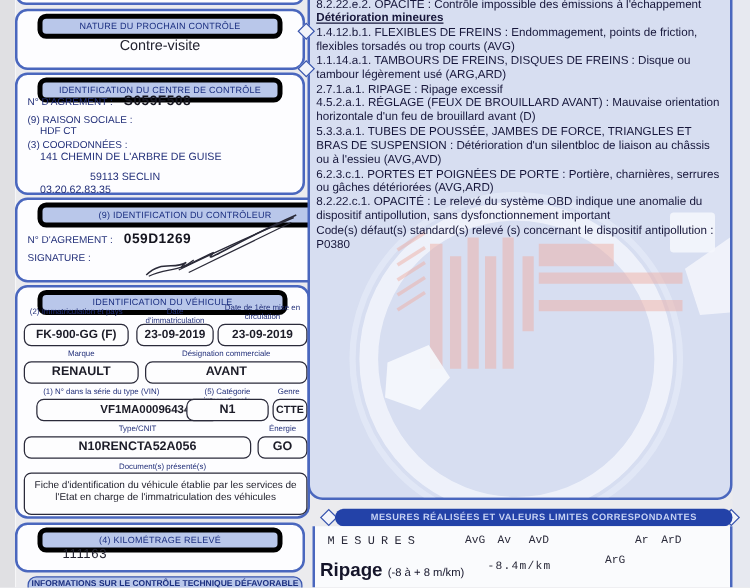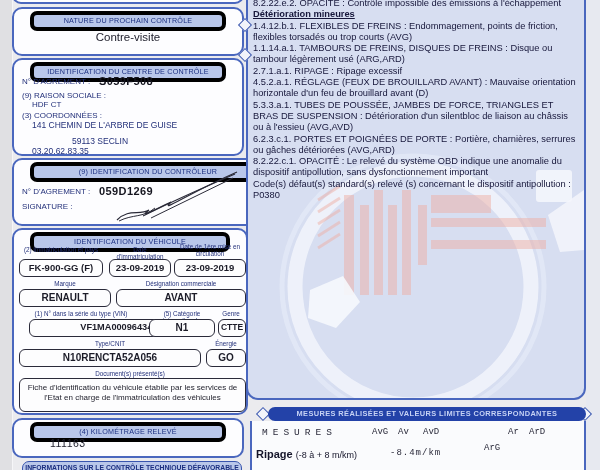--- a/index.html
+++ b/index.html
@@ -28,21 +28,21 @@
   #defects-text .minor{font-weight:bold;text-decoration:underline;}
   
   #mesures-band{left:268px;top:407px;width:318px;height:14px;background:#2342a8;border-radius:7px;
                 color:#c6d2f4;font-weight:bold;font-size:7.4px;text-align:center;line-height:14px;letter-spacing:.4px;}
   #mesures-table{left:250px;top:421px;width:336px;height:49px;background:#fafbfd;
                  border-left:2px solid #4a67be;border-right:2px solid #4a67be;box-sizing:border-box;}
   .mcol{position:absolute;top:6px;font-family:"Liberation Mono",monospace;font-size:9px;color:#2a2a3a;}
   #mes-title{position:absolute;left:10px;top:6px;font-family:"Liberation Mono",monospace;
              font-size:9.5px;letter-spacing:5px;color:#2a2a3a;}
   .mrow-label{position:absolute;left:4px;top:27px;font-size:9px;color:#15152a;}
-  .mrow-label b{font-size:11px;}
+  .mrow-label b{font-size:15px;}
   .mrow-value{position:absolute;left:138px;top:27px;font-family:"Liberation Mono",monospace;
               font-size:9px;color:#2a2a3a;letter-spacing:1px;}
 </style>
 </head>
 <body>
 
 <div id="left-strip" class="abs"></div>
 <div id="right-strip" class="abs"></div>
 
 <div class="abs fbox" style="left:12px;top:-14px;width:232px;height:18px;"></div>

